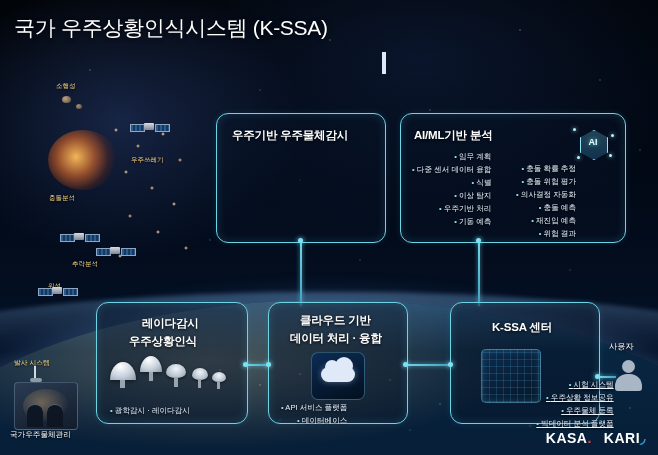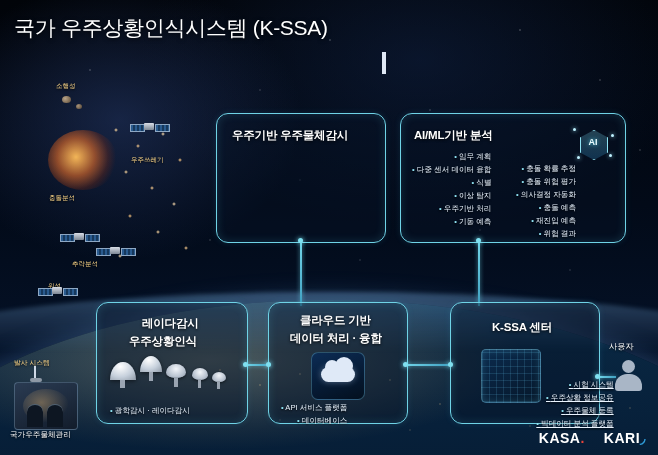--- a/index.html
+++ b/index.html
@@ -396,21 +396,21 @@
     white-space: nowrap;
   }
 
   
   .logos {
     position: absolute;
     right: 12px;
     bottom: 9px;
     display: flex;
     align-items: center;
-    gap: 19px;
+    gap: 12px;
   }
   .logo-kasa {
     font-size: 14px;
     font-weight: bold;
     color: #ffffff;
     letter-spacing: 0.5px;
   }
   .logo-kasa .dot-red { color: #e8443a; }
   .logo-kari {
     font-size: 14px;

